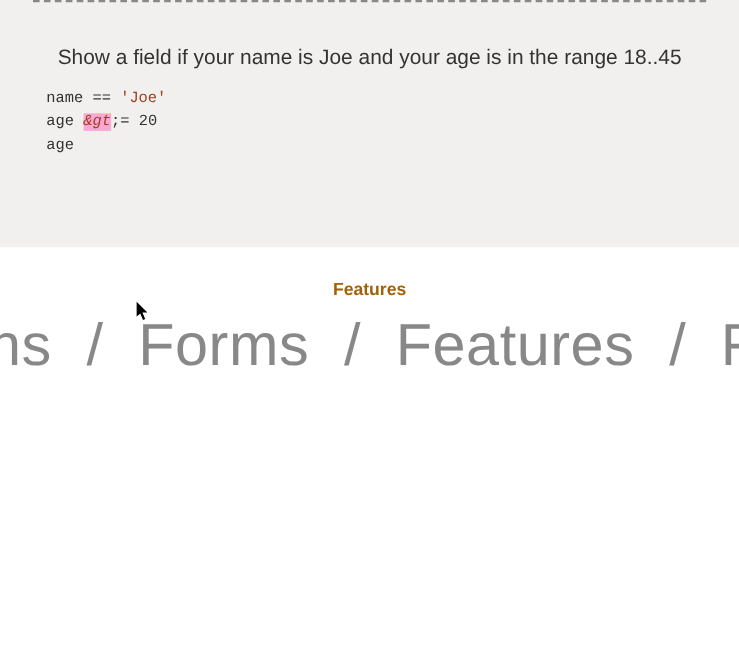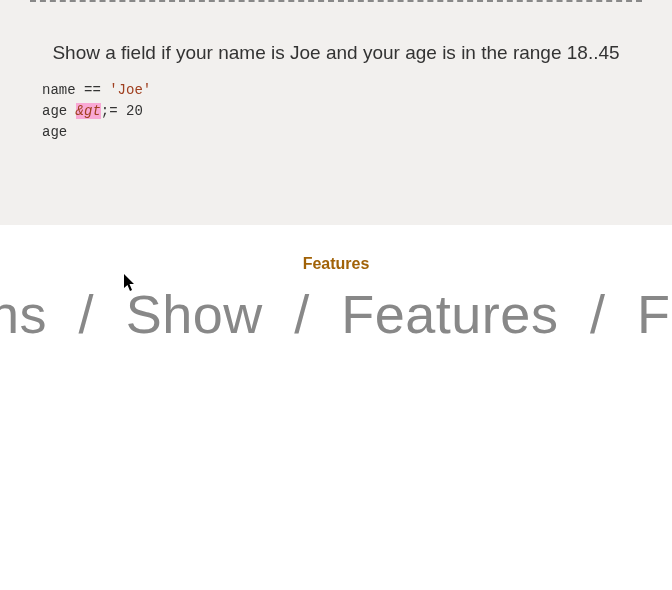--- a/index.html
+++ b/index.html
@@ -173,21 +173,21 @@
       <div class="code-line">age</div>
     </div>
 
   </div>
 
   <div class="bottom-section">
     <div class="features-label">Features</div>
     <div class="big-scroll">
       <span class="seg">nsions</span>
       <span class="seg">/</span>
-      <span class="seg active">Show</span>
+      <span class="seg active">Forms</span>
       <span class="seg">/</span>
       <span class="seg">Features</span>
       <span class="seg">/</span>
       <span class="seg">Fo</span>
     </div>
   </div>
 
   <svg class="cursor" viewBox="0 0 12 18">
     <path d="M0 0 L0 14 L3.5 11 L6 17 L8 16 L5.5 10 L10 10 Z" fill="#000"></path>
   </svg>

